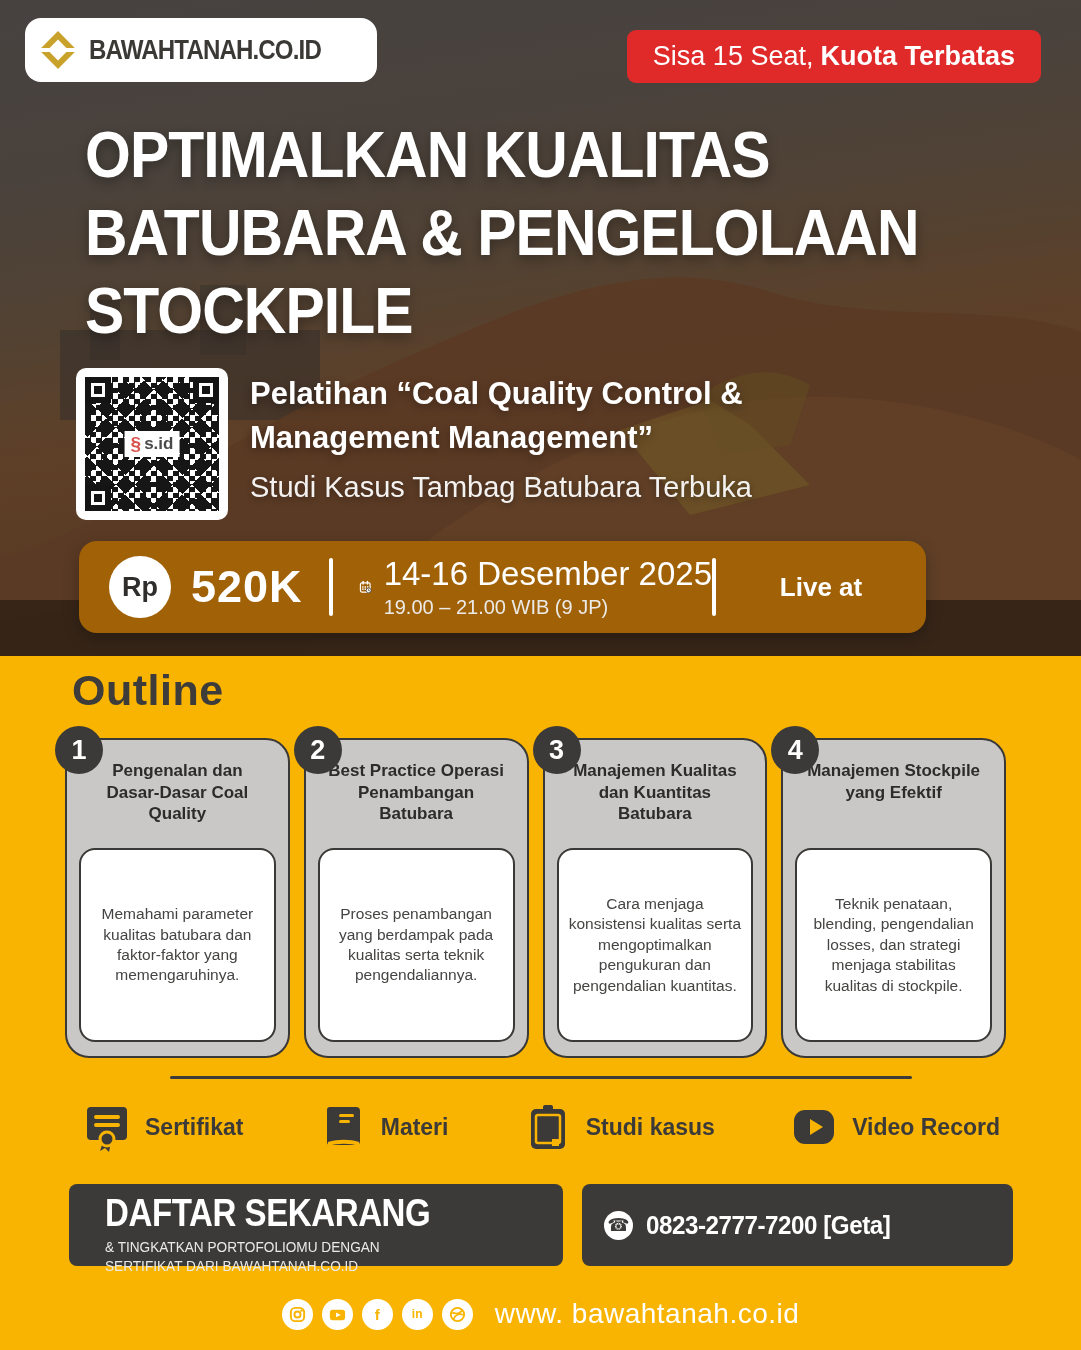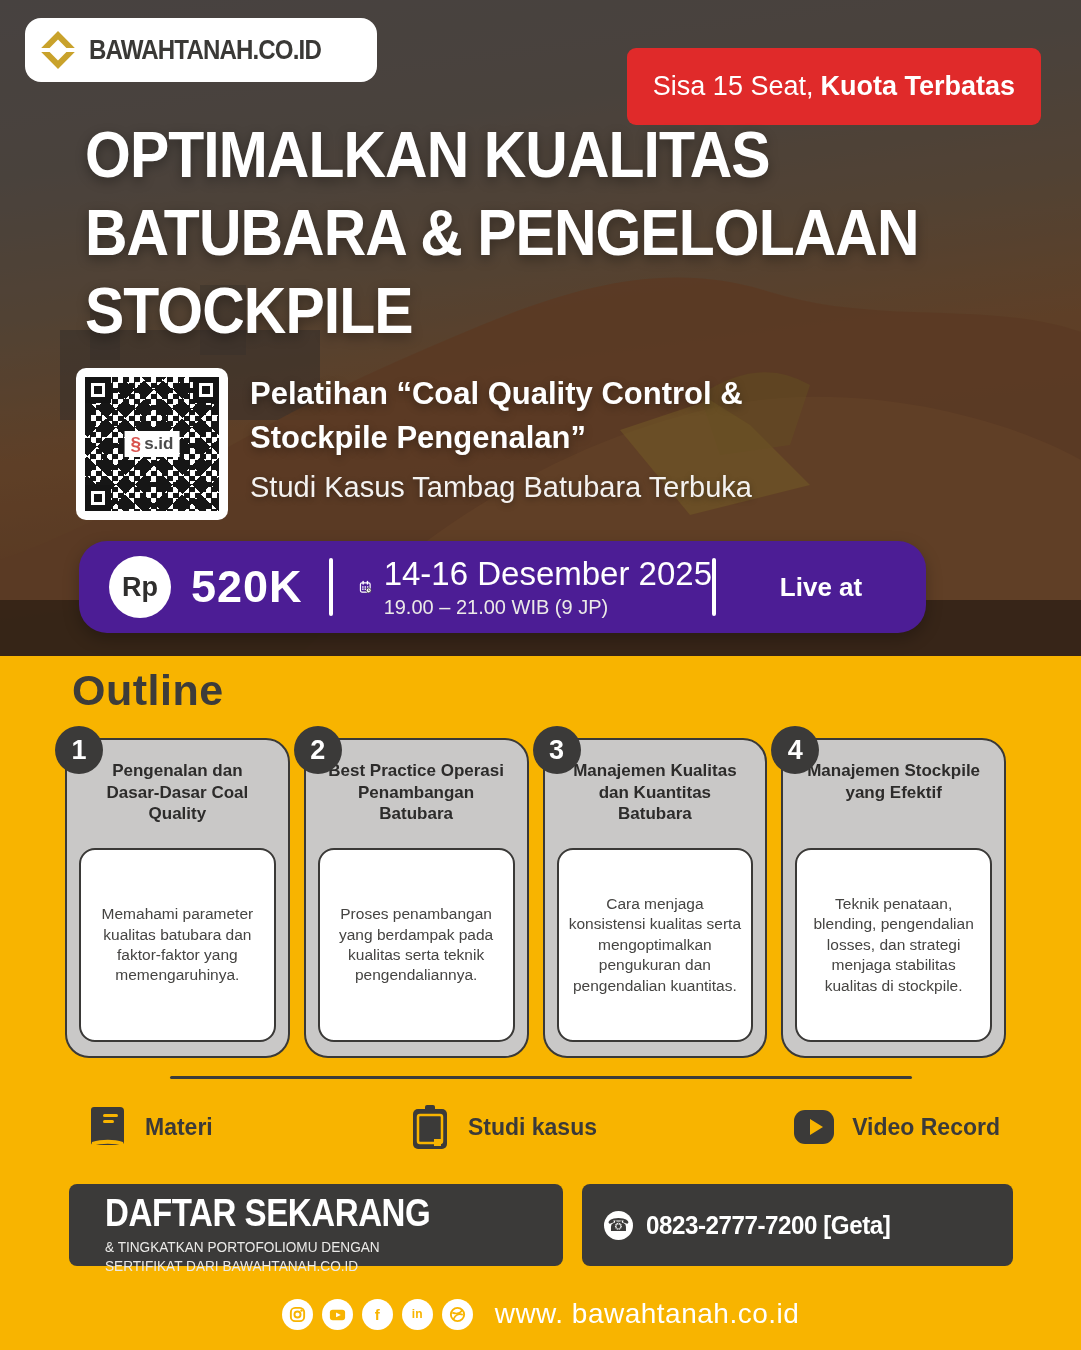--- a/index.html
+++ b/index.html
@@ -11,21 +11,21 @@
     background:linear-gradient(172deg,#5e5a58 0%,#625a52 22%,#6f5a44 40%,#84552f 58%,#7a4a28 75%,#57371c 92%,#3f2a16 100%);}
   .scenery{position:absolute;left:0;top:0;width:100%;height:100%;}
   .photo-overlay{position:absolute;left:0;top:0;width:100%;height:100%;background:rgba(34,29,26,0.38);}
 
   
   .brand-pill{position:absolute;left:25px;top:18px;height:64px;background:#ffffff;border-radius:16px;
     display:flex;align-items:center;gap:10px;padding:0 18px 0 12px;z-index:5;}
   .brand-text{font-weight:bold;color:#3a3936;font-size:28px;letter-spacing:-1px;white-space:nowrap;
     transform:scaleX(.86);transform-origin:left center;display:inline-block;}
   .seat-badge{position:absolute;right:40px;top:30px;height:45px;background:#E02A2A;border-radius:9px;
-    color:#fff;display:flex;align-items:center;padding:16px 26px;font-size:27px;z-index:5;white-space:nowrap;margin-top:18px;}
+    color:#fff;display:flex;align-items:center;padding:4px 26px;font-size:27px;z-index:5;white-space:nowrap;}
   .seat-badge b{font-weight:bold;margin-left:7px;}
 
   
   .hero-title{position:absolute;left:85px;top:116px;z-index:5;color:#fff;font-weight:bold;font-size:64px;
     line-height:1.22;letter-spacing:-1px;text-shadow:0 4px 12px rgba(0,0,0,.35);
     transform:scaleX(.92);transform-origin:left top;white-space:nowrap;}
 
   
   .qr-card{position:absolute;left:76px;top:368px;width:152px;height:152px;background:#fff;border-radius:10px;
     z-index:5;padding:9px;box-sizing:border-box;}
@@ -37,21 +37,21 @@
   .finder::after{content:"";position:absolute;left:3px;top:3px;width:8px;height:8px;background:#141414;}
   .finder.tl{left:0;top:0;}.finder.tr{right:0;top:0;}.finder.bl{left:0;bottom:0;}
   .qr-label{position:absolute;left:50%;top:50%;transform:translate(-50%,-50%);background:#fff;
     padding:2px 6px;font-size:17px;font-weight:bold;color:#4a4a4a;white-space:nowrap;display:flex;align-items:center;gap:3px;}
   .qr-label .s-curl{color:#d9534f;font-size:19px;font-weight:bold;}
   .hero-sub{position:absolute;left:250px;top:372px;z-index:5;color:#fff;}
   .hero-sub-title{font-size:31px;font-weight:bold;line-height:1.42;text-shadow:0 3px 8px rgba(0,0,0,.35);}
   .hero-sub-case{font-size:29px;font-weight:normal;margin-top:11px;color:#f4f2f0;text-shadow:0 2px 6px rgba(0,0,0,.35);}
 
   
-  .info-bar{position:absolute;left:79px;top:541px;width:847px;height:92px;background:#4c1d95;border-radius:28px;
+  .info-bar{position:absolute;left:79px;top:541px;width:847px;height:92px;background:#a16207;border-radius:18px;
     z-index:5;display:flex;align-items:center;padding:0 30px;box-sizing:border-box;color:#fff;
     box-shadow:0 6px 16px rgba(0,0,0,.25);}
   .rp-circle{width:62px;height:62px;border-radius:50%;background:#fff;color:#2f2e2d;font-weight:bold;font-size:27px;
     display:flex;align-items:center;justify-content:center;flex:0 0 auto;}
   .price{font-size:45px;font-weight:bold;margin-left:20px;letter-spacing:1px;}
   .vbar{width:4px;height:58px;background:#fff;border-radius:2px;margin:0 26px;flex:0 0 auto;}
   .vbar.second{margin-left:auto;}
   .date-block{margin-left:12px;}
   .date-line{font-size:33px;font-weight:normal;white-space:nowrap;}
   .time-line{font-size:20px;color:#eceae8;margin-top:3px;}
@@ -146,21 +146,21 @@
       <div class="finder bl"></div>
       <div class="qr-label">
         <span class="s-curl">§</span>
         <span>s.id</span>
       </div>
     </div>
   </div>
   <div class="hero-sub">
     <div class="hero-sub-title">
       <div>Pelatihan “Coal Quality Control &amp;</div>
-      <div>Stockpile Pengenalan”</div>
+      <div>Management Management”</div>
     </div>
     <div class="hero-sub-case">Studi Kasus Tambag Batubara Terbuka</div>
   </div>
 
   <div class="info-bar">
     <div class="rp-circle">Rp</div>
     <div class="price">520K</div>
     <div class="vbar"></div>
     <svg width="56" height="56" viewBox="0 0 54 54">
       <rect x="6" y="10" width="40" height="38" rx="6" fill="none" stroke="#fff" stroke-width="5"></rect>
@@ -209,20 +209,30 @@
         <div class="card-title">Manajemen Stockpile yang Efektif</div>
         <div class="card-body">Teknik penataan, blending, pengendalian losses, dan strategi menjaga stabilitas kualitas di stockpile.</div>
       </div>
     </div>
 
     <div class="divider"></div>
 
     <div class="features">
       <div class="feature">
         <svg width="50" height="50" viewBox="0 0 50 50">
+          <rect x="5" y="5" width="40" height="33" rx="4" fill="#3b3a39"></rect>
+          <rect x="12" y="13" width="26" height="4" rx="2" fill="#F8B400"></rect>
+          <rect x="12" y="21" width="26" height="4" rx="2" fill="#F8B400"></rect>
+          <path d="M21 40 l-3 9 5 -3 4 4 2 -10 z" fill="#3b3a39"></path>
+          <circle cx="25" cy="37" r="7" fill="#3b3a39" stroke="#F8B400" stroke-width="3"></circle>
+        </svg>
+        <span class="feature-label">Sertifikat</span>
+      </div>
+      <div class="feature">
+        <svg width="50" height="50" viewBox="0 0 50 50">
           <path d="M12 5 h26 a4 4 0 0 1 4 4 v30 a4 4 0 0 1 -4 4 h-26 z" fill="#3b3a39"></path>
           <rect x="9" y="5" width="7" height="38" rx="3" fill="#3b3a39"></rect>
           <rect x="21" y="12" width="15" height="3" rx="1.5" fill="#F8B400"></rect>
           <rect x="21" y="18" width="11" height="3" rx="1.5" fill="#F8B400"></rect>
           <path d="M10 40 c10 -3 22 -3 31 0 l0 4 c-9 -3 -21 -3 -31 0 z" fill="#F8B400"></path>
         </svg>
         <span class="feature-label">Materi</span>
       </div>
       <div class="feature">
         <svg width="50" height="50" viewBox="0 0 50 50">

